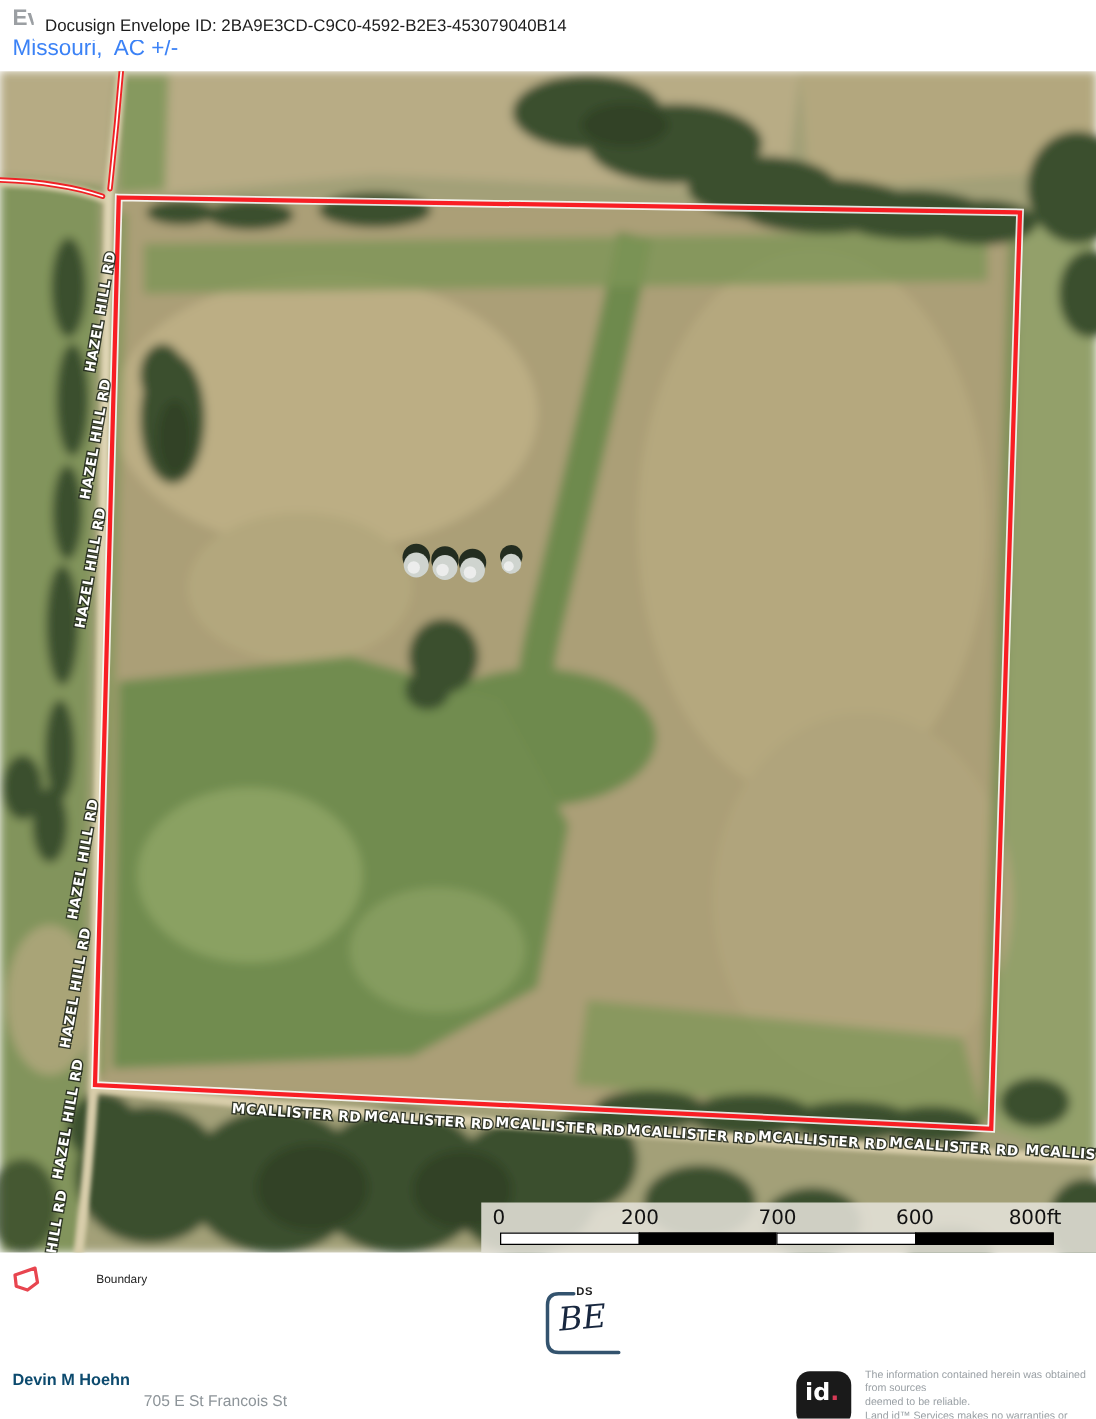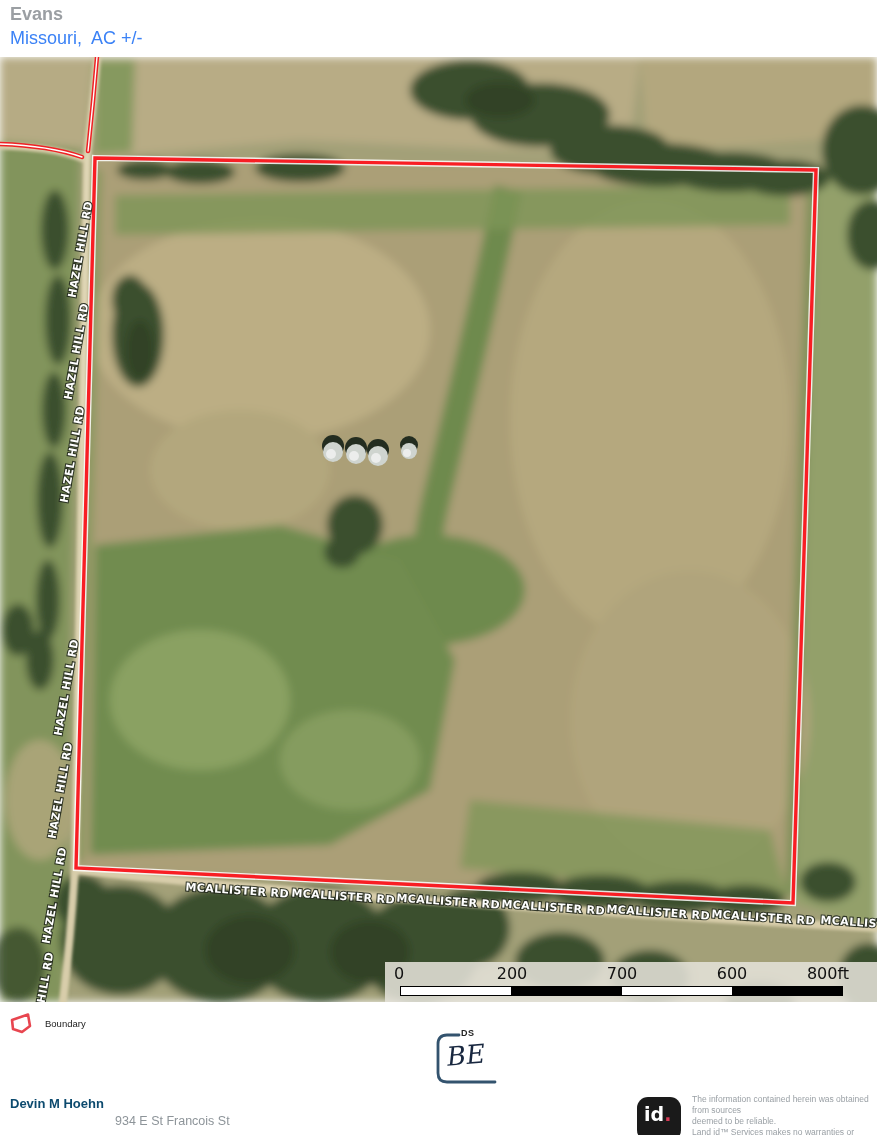--- a/index.html
+++ b/index.html
@@ -21,21 +21,21 @@
   .scalebar{position:absolute;left:385px;top:962px;width:492px;height:40px;
             background:rgba(228,225,216,.88);z-index:6;}
   .scalebar .tick{position:absolute;top:2px;transform:translateX(-50%);
                   font:16px "DejaVu Sans",sans-serif;color:#111;}
   .t0{left:14px;} .t1{left:127px;} .t2{left:237px;} .t3{left:347px;} .t4{left:443px;}
   .bar{position:absolute;left:16px;top:24px;width:442px;height:10px;display:flex;}
   .bar i{flex:1;border:1px solid #000;margin-left:-1px;}
   .bar i.w{background:#ffffff;} .bar i.b{background:#000000;}
 
   
-  .legend{position:absolute;left:8px;top:1012px;display:flex;align-items:center;z-index:4;}
+  .legend{position:absolute;left:8px;top:1012px;display:flex;align-items:center;z-index:4;gap:32px;}
   .legend svg{display:block;}
   .legend .lbl{margin-left:12px;font-size:9.5px;color:#222;}
 
   
   .stamp{position:absolute;left:433px;top:1028px;width:90px;height:62px;z-index:4;}
   .stamp .ds{position:absolute;left:28px;top:0px;font-size:9px;font-weight:bold;color:#222;letter-spacing:.5px;}
   .stamp .initials{position:absolute;left:14px;top:12px;font:italic 26px "DejaVu Serif",serif;
                    color:#18273f;transform:rotate(-5deg);}
 
   
@@ -49,20 +49,23 @@
   .idlogo .dot{color:#d63a56;}
   .disclaimer{position:absolute;left:692px;top:1094px;width:182px;font-size:8.5px;line-height:1.3;
               color:#9aa0a5;white-space:pre-line;}
 </style>
 </head>
 <body>
 
 <div class="canvas">
 
   <div class="client-name">Evans</div>
+  <div class="env-banner">
+    <span>Docusign Envelope ID: 2BA9E3CD-C9C0-4592-B2E3-453079040B14</span>
+  </div>
   <div class="subtitle">Missouri,  AC +/-</div>
 
   <div class="map-wrap">
     <svg width="877" height="945" viewBox="0 57 877 945">
       <defs>
         <filter id="soft" x="-20%" y="-20%" width="140%" height="140%">
           <feGaussianBlur stdDeviation="4"></feGaussianBlur>
         </filter>
         <filter id="soft2" x="-20%" y="-20%" width="140%" height="140%">
           <feGaussianBlur stdDeviation="1.5"></feGaussianBlur>
@@ -220,21 +223,21 @@
   <div class="stamp">
     <svg width="90" height="62" viewBox="0 0 90 62">
       <path d="M26,7 L14,7 Q5,7 5,16 L5,45 Q5,54 14,54 L62,54" fill="none" stroke="#33536e" stroke-width="2.8" stroke-linecap="round"></path>
     </svg>
     <span class="ds">DS</span>
     <span class="initials">BE</span>
   </div>
 
   <div class="agent">Devin M Hoehn</div>
   <div class="phone">P: 5738468145</div>
-  <div class="address">934 E St Francois St</div>
+  <div class="address">705 E St Francois St</div>
 
   <div class="idlogo">
     <span class="txt"><span>id</span><span class="dot">.</span></span>
   </div>
   <div class="disclaimer">The information contained herein was obtained from sources
 deemed to be reliable.
  Land id™ Services makes no warranties or guarantees as to the
 completeness or accuracy thereof.</div>
 
 </div>

